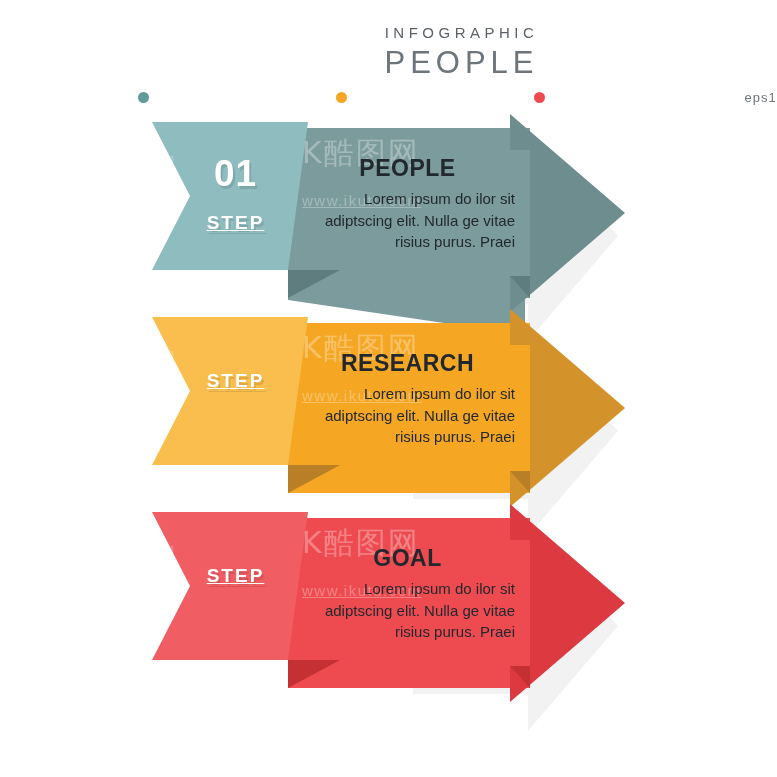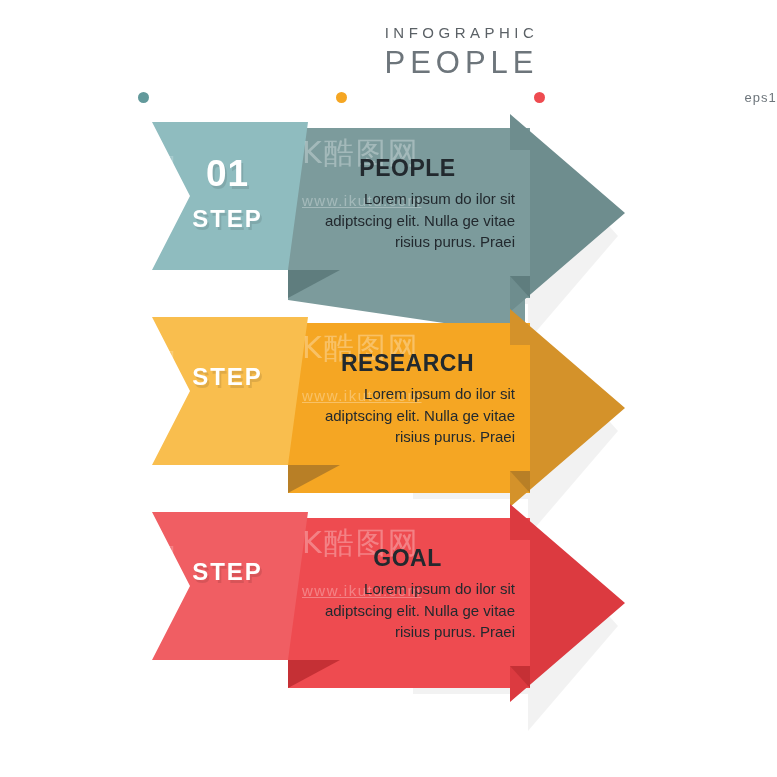--- a/index.html
+++ b/index.html
@@ -82,43 +82,44 @@
     top: 0;
     left: 0;
     width: 777px;
     height: 230px;
     overflow: visible;
   }
 
   
   .step-block {
     position: absolute;
-    left: 175px;
+    left: 183px;
     top: 45px;
     width: 105px;
     text-align: center;
     color: #ffffff;
     pointer-events: none;
   }
   .step-num {
     font-family: "Liberation Sans", sans-serif;
     font-size: 37px;
     font-weight: bold;
     letter-spacing: 1px;
     line-height: 1;
     text-shadow: 2px 3px 0 rgba(0,0,0,0.10);
   }
   .step-word {
     font-family: "Liberation Sans", sans-serif;
-    font-size: 24px;
+    font-size: 19px;
     font-weight: bold;
     letter-spacing: 2px;
     line-height: 1;
-    margin-top: 15px;
+    margin-top: 21px;
     text-shadow: 2px 3px 0 rgba(0,0,0,0.10);
+    text-decoration: underline;
   }
 
   .content-block {
     position: absolute;
     left: 300px;
     top: 46px;
     width: 215px;
     pointer-events: none;
   }
   .content-title {

